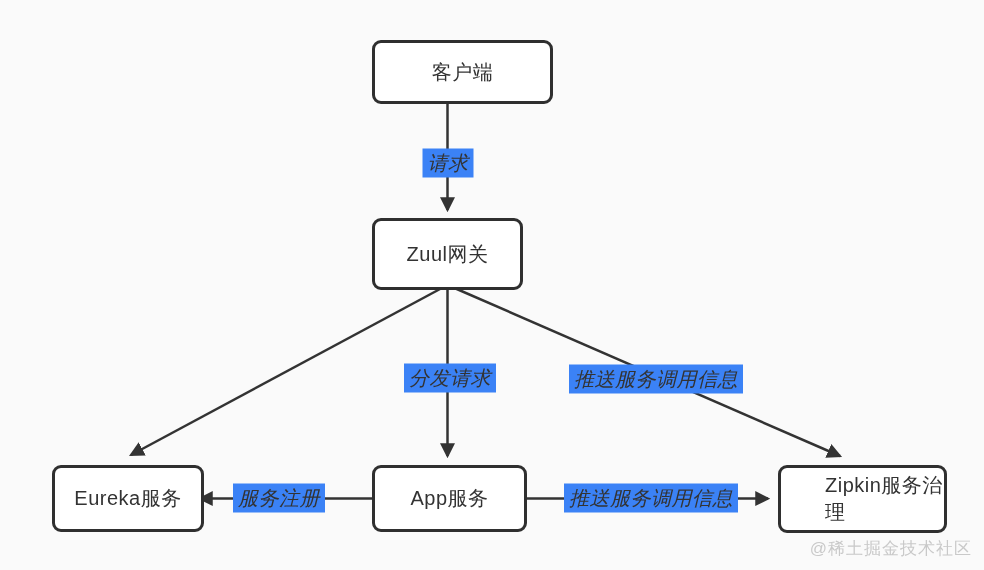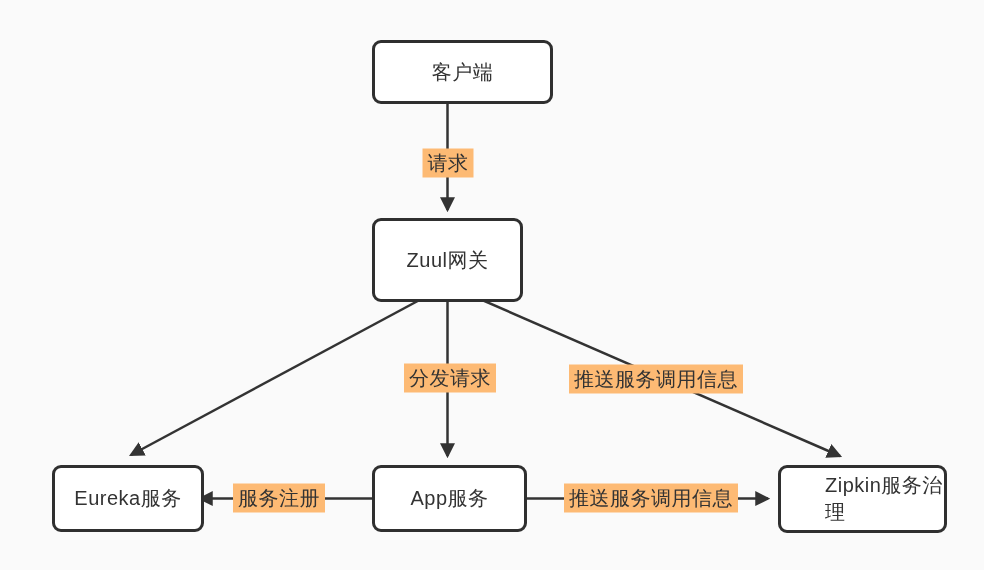--- a/index.html
+++ b/index.html
@@ -30,41 +30,42 @@
     align-items: center;
     justify-content: center;
     font-size: 20px;
     color: #333333;
     z-index: 2;
     letter-spacing: 0.5px;
   }
   .edge-label {
     position: absolute;
     transform: translate(-50%, -50%);
-    background: #fdba74;
+    background: #3b82f6;
     padding: 1px 5px;
     font-size: 20px;
     color: #333333;
     white-space: nowrap;
     z-index: 2;
     letter-spacing: 0.5px;
+    font-style: italic;
   }
   .watermark {
     position: absolute;
     right: 12px;
     bottom: 10px;
     font-size: 17px;
     color: #c9c9c9;
     letter-spacing: 1px;
     z-index: 3;
   }
 
   
   #node-client { left: 372px; top: 40px;  width: 181px; height: 64px; }
-  #node-zuul   { left: 372px; top: 218px; width: 151px; height: 84px; }
+  #node-zuul   { left: 372px; top: 218px; width: 151px; height: 72px; }
   #node-eureka { left: 38px;  top: 465px; width: 152px; height: 67px; margin-left: 14px; }
   #node-app    { left: 372px; top: 465px; width: 155px; height: 67px; }
   #node-zipkin { left: 778px; top: 465px; width: 169px; height: 68px; padding-left: 44px; }
 
   
   #label-request        { left: 448px; top: 163px; }
   #label-get-address    { left: 281px; top: 378px; }
   #label-dispatch       { left: 450px; top: 378px; }
   #label-push-upper     { left: 656px; top: 379px; }
   #label-register       { left: 279px; top: 498px; }
@@ -109,14 +110,15 @@
 
 
   <div id="label-dispatch" class="edge-label">分发请求</div>
 
   <div id="label-push-upper" class="edge-label">推送服务调用信息</div>
 
   <div id="label-register" class="edge-label">服务注册</div>
 
   <div id="label-push-lower" class="edge-label">推送服务调用信息</div>
 
+  <div class="watermark">@稀土掘金技术社区</div>
 
 </div>
 
 </body></html>

